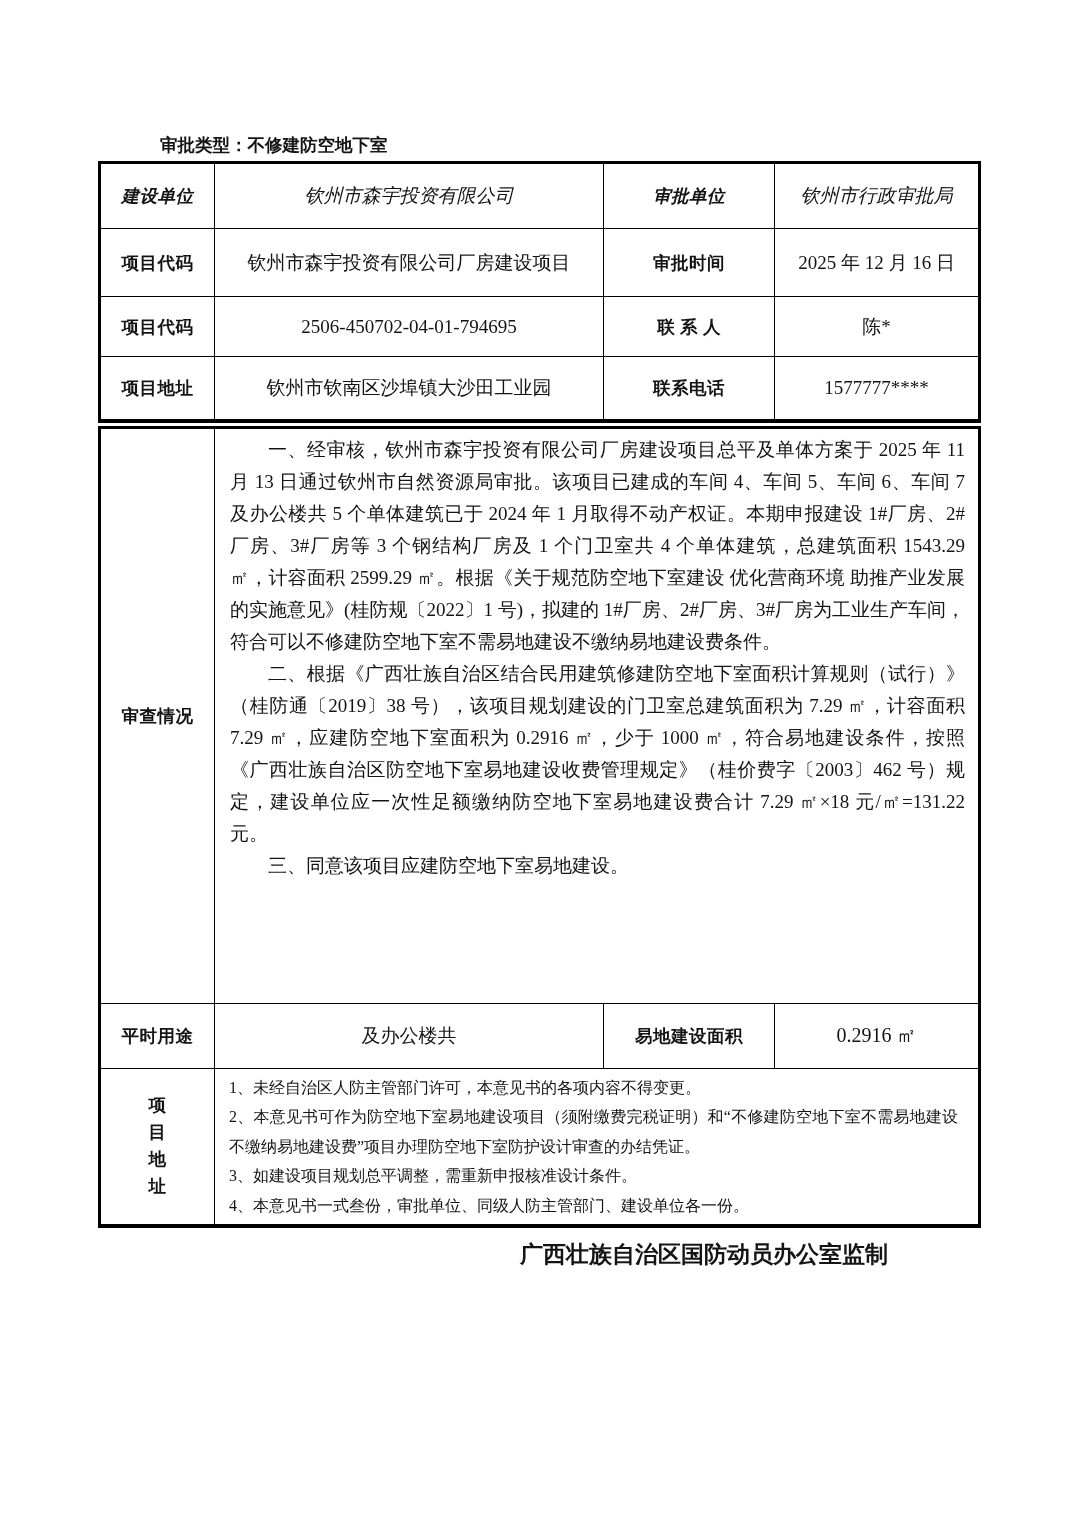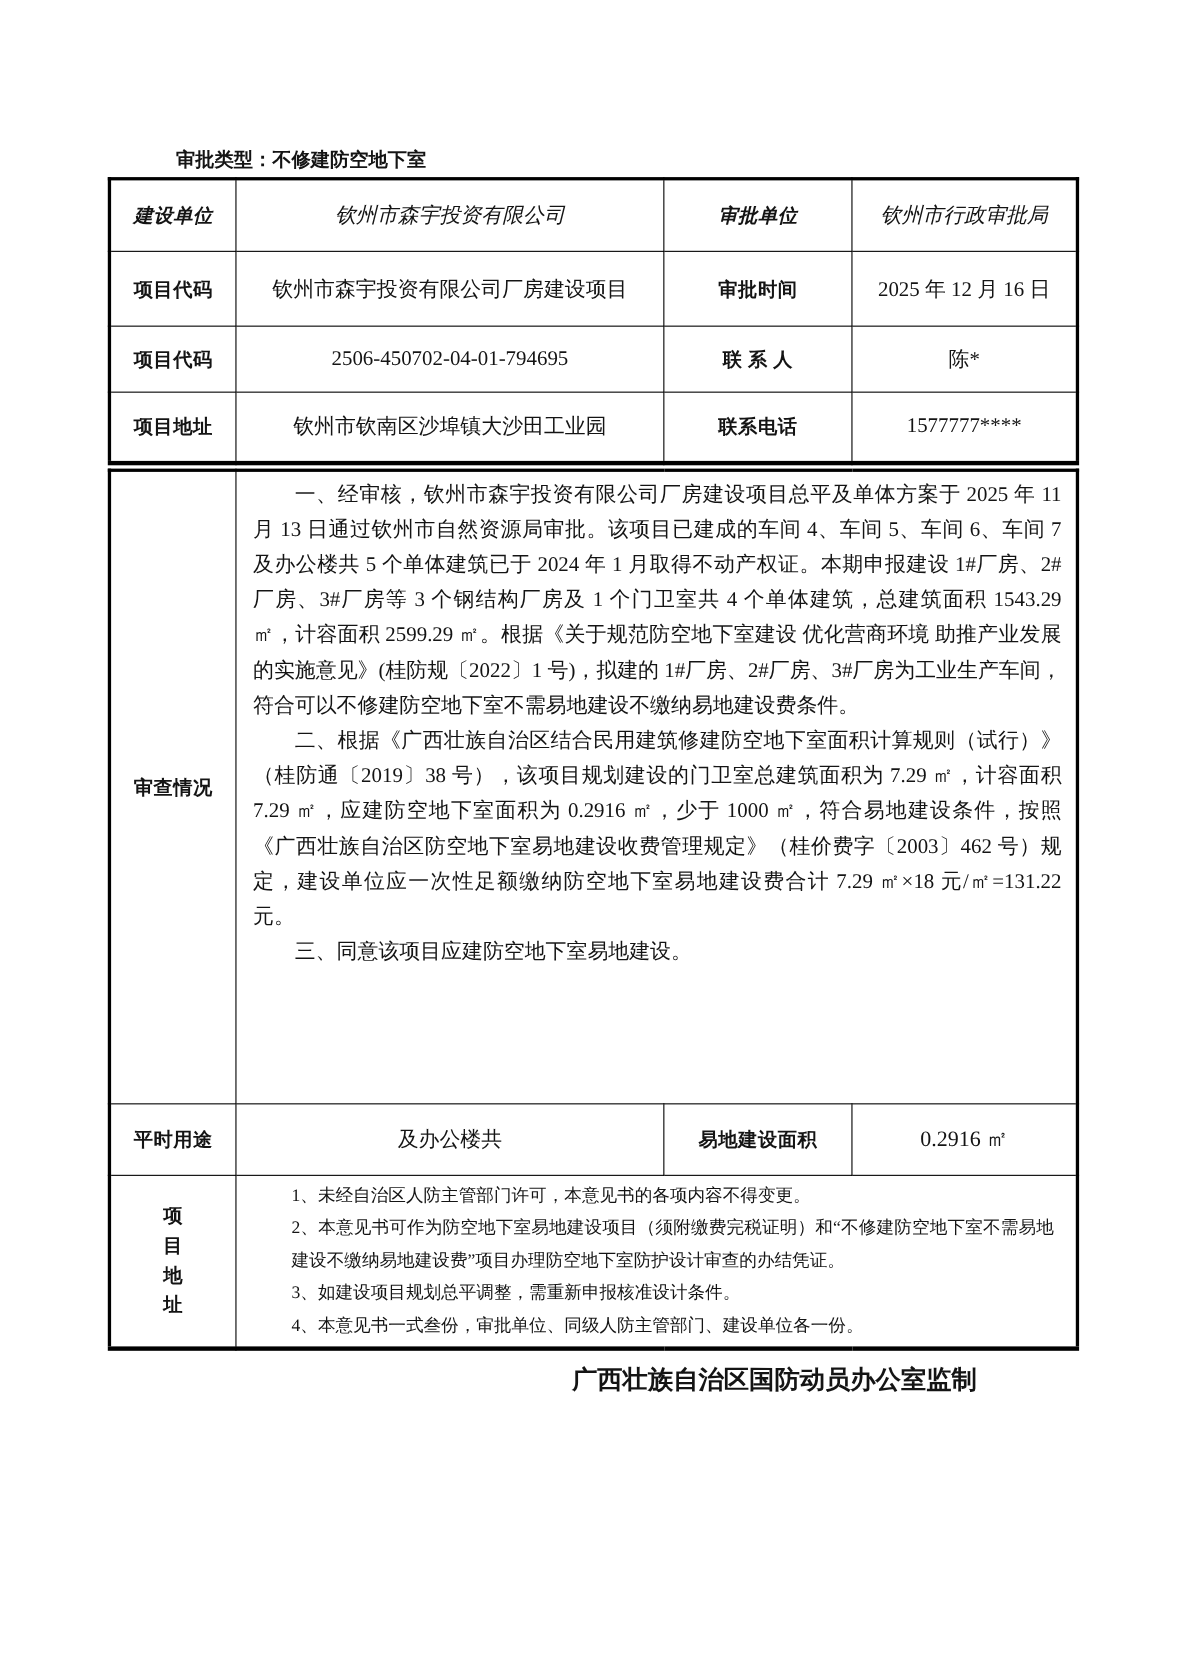--- a/index.html
+++ b/index.html
@@ -87,21 +87,20 @@
   }
 
   td.notes-cell {
     vertical-align: middle;
     padding: 4px 20px 4px 14px;
   }
   .note-item {
     font-size: 16px;
     line-height: 29.5px;
     text-align: justify;
-    margin-left: 36px;
   }
 
   .doc-footer {
     margin-top: 11px;
     padding-left: 422px;
     font-weight: bold;
     font-size: 23px;
     white-space: nowrap;
   }
 </style>

